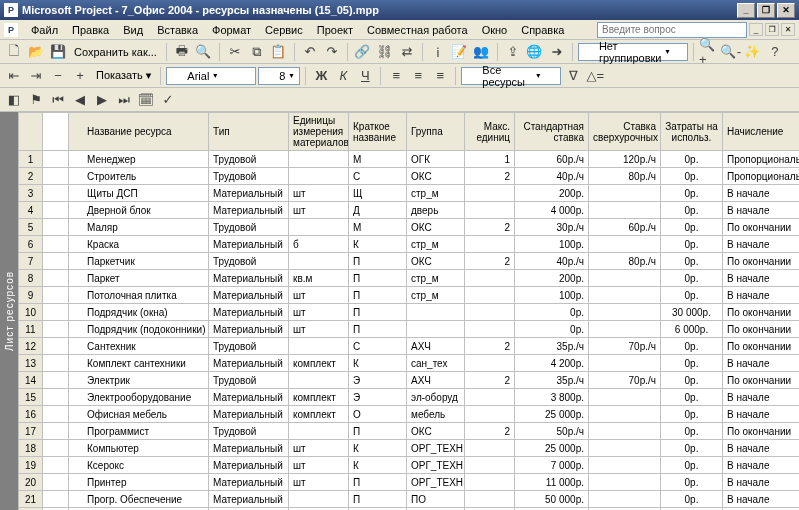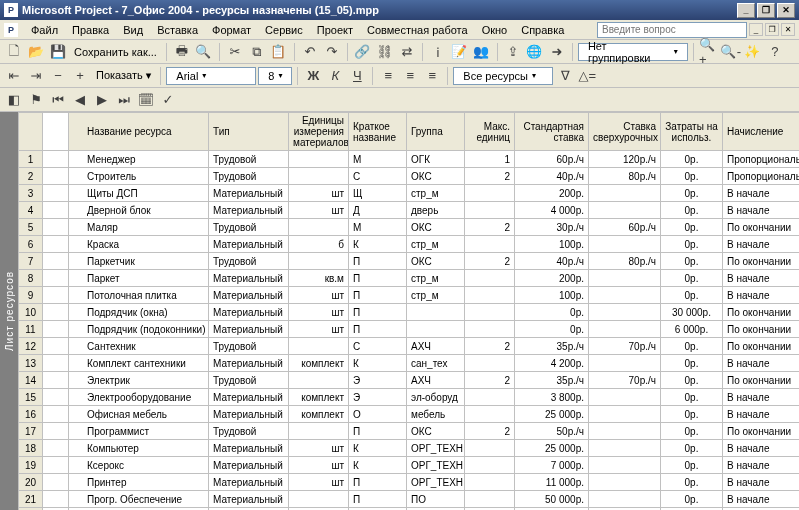--- a/index.html
+++ b/index.html
@@ -64,21 +64,21 @@
     gap: 2px;
   }
   .tbtn {
     width: 20px; height: 20px; display: flex; align-items: center; justify-content: center;
     cursor: pointer; font-size: 13px; color: #404040;
   }
   .tsep { width: 1px; height: 18px; background: #c0c0c0; margin: 0 3px; }
   .tlabel { padding: 0 4px; }
   .tcombo {
     height: 18px; border: 1px solid #7f9db9; background: #fff;
-    display: flex; align-items: center; padding: 0 9px; font-size: 11px;
+    display: flex; align-items: center; padding: 0 20px; font-size: 11px;
     cursor: pointer;
   }
   .tcombo .arr { margin-left: 4px; font-size: 8px; }
   .grid-wrap { display: flex; height: calc(510px - 20px - 20px - 24px - 24px - 24px); }
   .vtab {
     width: 18px; background: #808080; color: #fff;
     display: flex; align-items: center; justify-content: center;
     writing-mode: vertical-rl; transform: rotate(180deg);
     font-size: 10px; letter-spacing: 1px;
   }
@@ -92,21 +92,21 @@
   th {
     background: #ece9d8; font-weight: normal; text-align: center;
     vertical-align: middle; height: 38px; white-space: normal;
     line-height: 1.1;
   }
   td { background: #fff; }
   .col-row { width: 24px; text-align: center; background: #ece9d8; }
   .col-ind { width: 26px; text-align: center; background: #fff; }
   .col-name { width: 140px; text-align: left; padding-left: 18px; }
   .col-type { width: 80px; text-align: left; }
-  .col-unit { width: 60px; text-align: right; }
+  .col-unit { width: 60px; text-align: left; }
   .col-short{ width: 58px; text-align: left; }
   .col-group{ width: 58px; text-align: left; }
   .col-max  { width: 50px; text-align: right; }
   .col-std  { width: 74px; text-align: right; }
   .col-ot   { width: 72px; text-align: right; }
   .col-cost { width: 62px; text-align: center; }
   .col-acc  { width: 80px; text-align: left; }
   tbody tr td.col-row { background: #ece9d8; text-align: center; }
 </style>
 </head>

